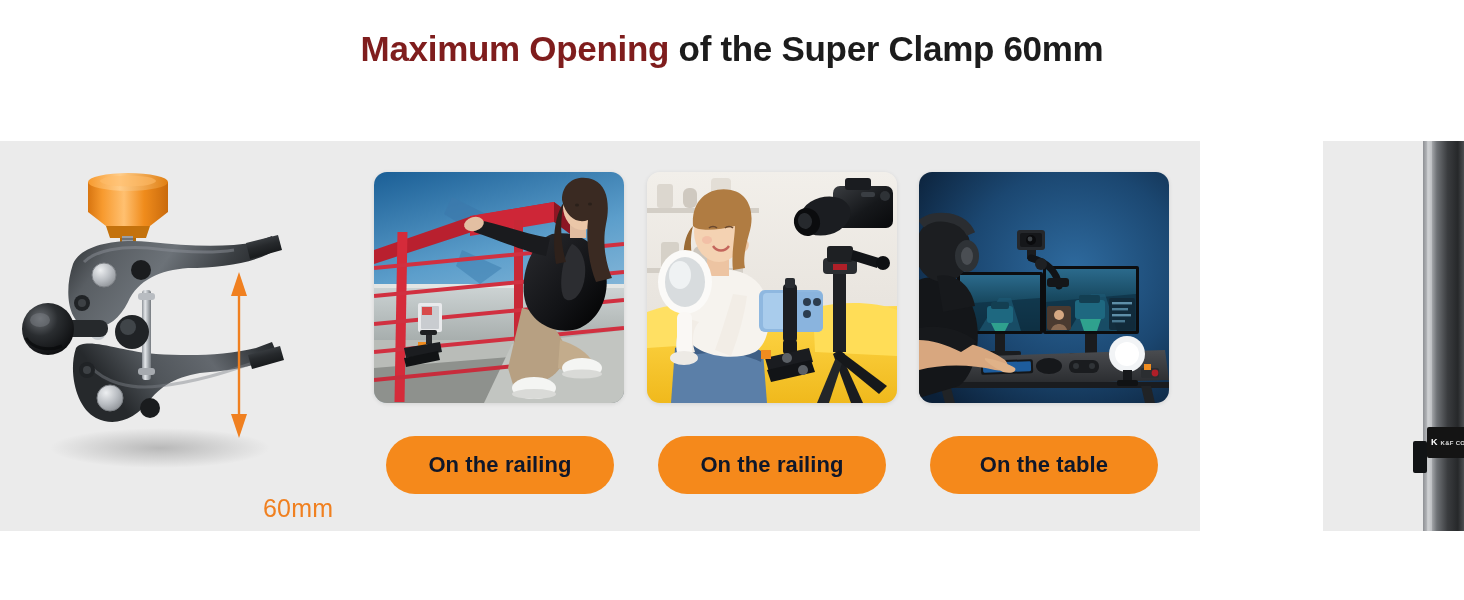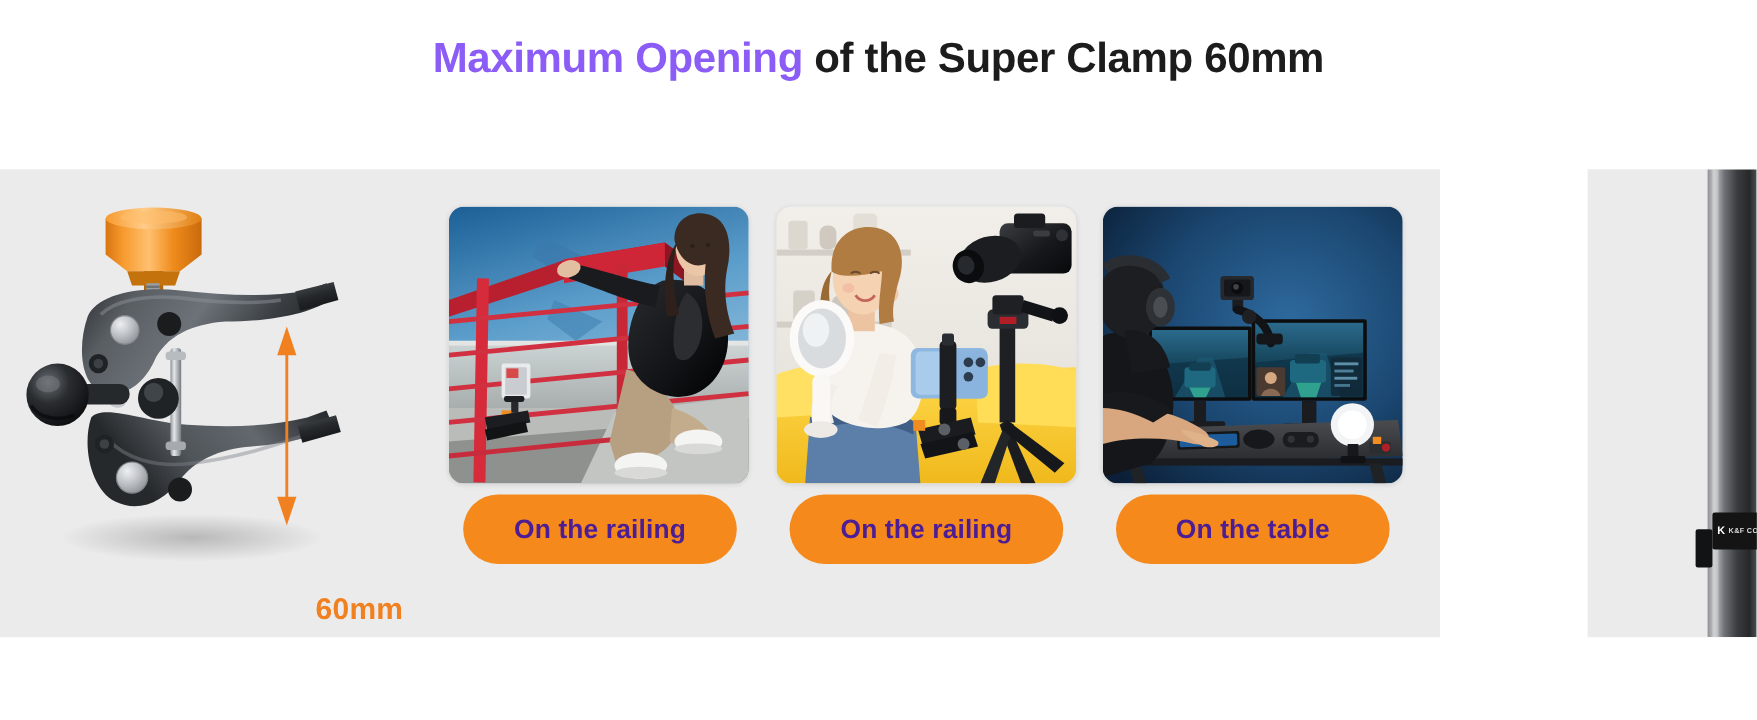--- a/index.html
+++ b/index.html
@@ -29,21 +29,21 @@
   }
   .title {
     margin-top: 28px;
     font-size: 35px;
     font-weight: bold;
     letter-spacing: -0.3px;
     color: #1c1c1c;
     white-space: nowrap;
     line-height: 1.2;
   }
-  .title .accent { color: #8b5cf6; }
+  .title .accent { color: #7f1d1d; }
 
   
   .panel-main {
     position: absolute;
     left: 0;
     top: 141px;
     width: 1200px;
     height: 390px;
     background: #ebebeb;
   }
@@ -67,48 +67,47 @@
   }
   .clamp-svg { display: block; }
 
   .dim-label {
     position: absolute;
     left: 253px;
     top: 334px;
     font-size: 25px;
     color: #F08020;
     letter-spacing: 0.2px;
-    font-weight: bold;
   }
 
   
   .card {
     position: absolute;
     top: 172px;
     width: 250px;
     height: 231px;
     border-radius: 13px;
     overflow: hidden;
     box-shadow: 0 1px 4px rgba(0,0,0,0.10);
   }
   .card-1 { left: 374px; }
   .card-2 { left: 647px; }
   .card-3 { left: 919px; }
   .photo { width: 250px; height: 231px; display: block; }
 
   
   .btn {
     position: absolute;
-    top: 412px;
+    top: 436px;
     width: 228px;
     height: 58px;
     border: none;
     border-radius: 29px;
     background: #F5891B;
-    color: #4c1d95;
+    color: #0f172a;
     font-family: "Liberation Sans", sans-serif;
     font-size: 22px;
     font-weight: bold;
     letter-spacing: 0.1px;
     cursor: pointer;
     padding: 0;
     display: flex;
     align-items: center;
     justify-content: center;
   }

